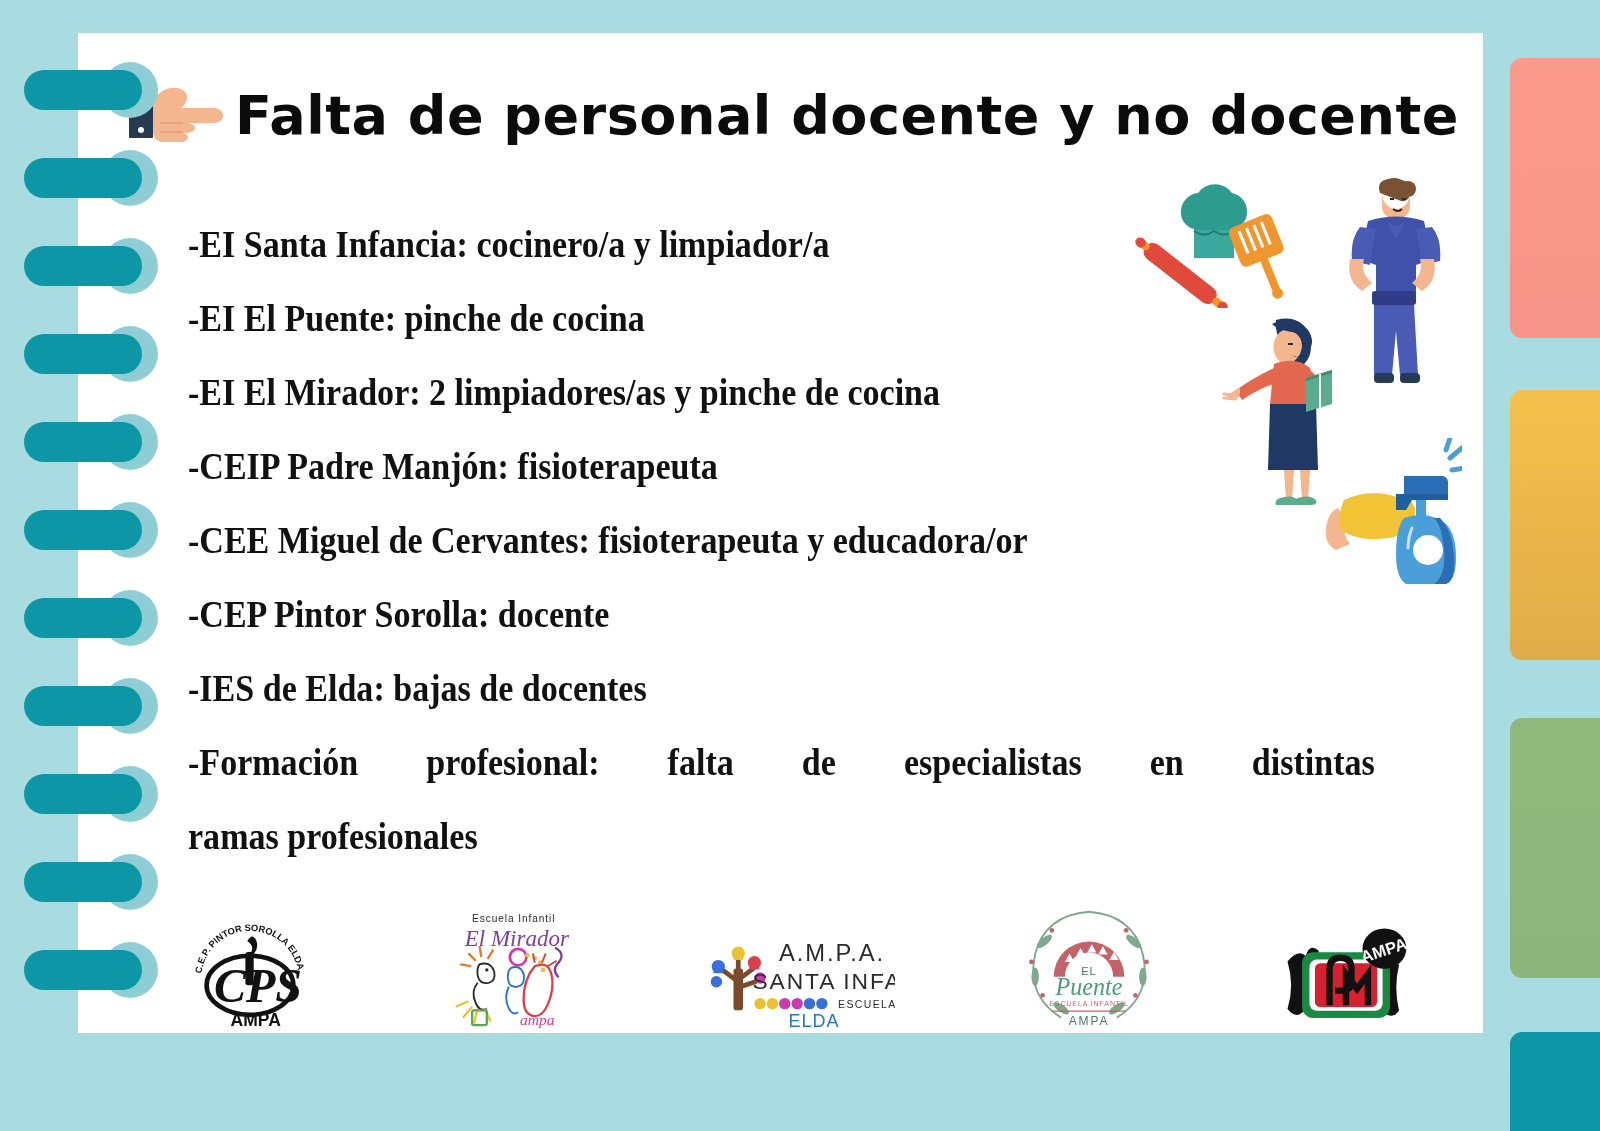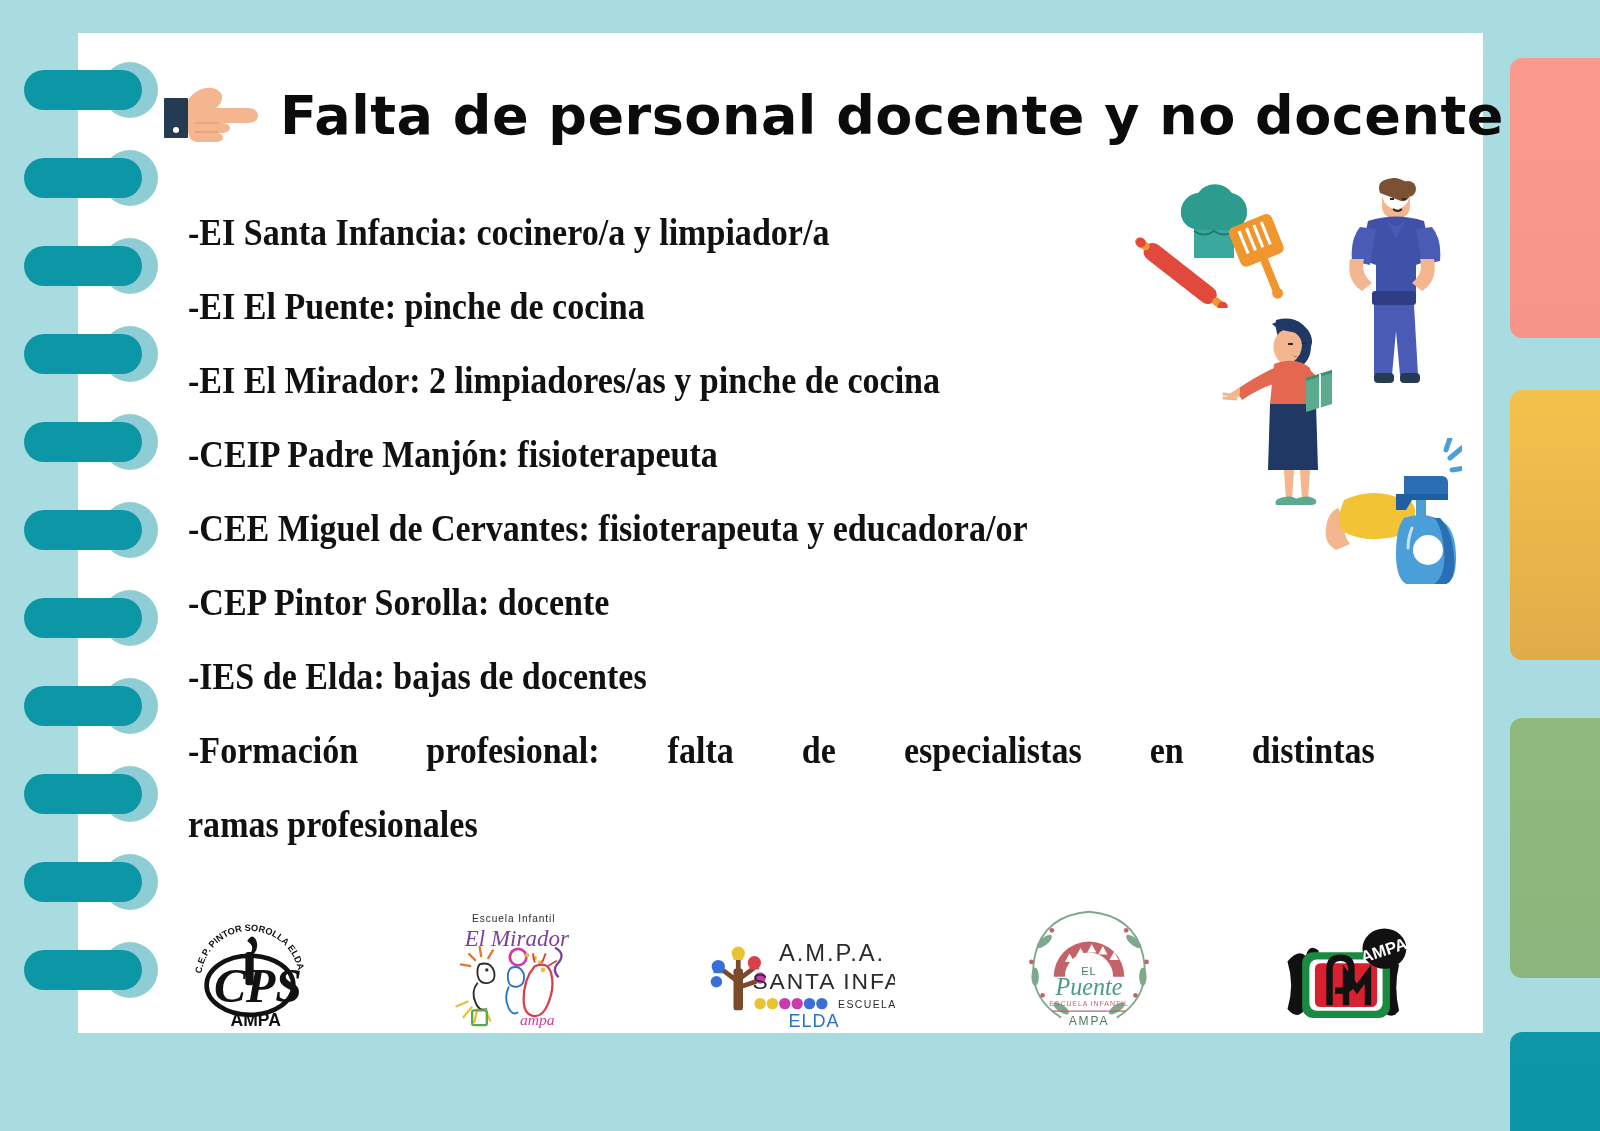--- a/index.html
+++ b/index.html
@@ -38,34 +38,34 @@
     background:#8fcdd4;
   }
   .ring .bar {
     position:absolute; left:0; top:0;
     width:118px; height:40px; border-radius:20px;
     background:#0d97a6;
   }
 
   
   .header {
-    position:absolute; left:162px; top:80px;
-    display:flex; align-items:center; gap:10px;justify-content:flex-end;
+    position:absolute; left:127px; top:80px;
+    display:flex; align-items:center; justify-content:flex-end;
   }
   .hand-icon { width:108px; height:70px; flex:none; }
   .title {
     font-family:"DejaVu Sans", sans-serif;
     font-size:54px; font-weight:700;
     color:#0b0b0b; letter-spacing:0.5px;
     white-space:nowrap;
   }
 
   
   .body-list {
-    position:absolute; left:188px; top:196px;
+    position:absolute; left:188px; top:208px;
     width:1195px;
   }
   .line {
     font-family:"Liberation Serif", serif;
     font-weight:700;
     font-size:37px;
     color:#111111;
     line-height:74px;
     white-space:nowrap;
     transform: scaleX(0.92);

